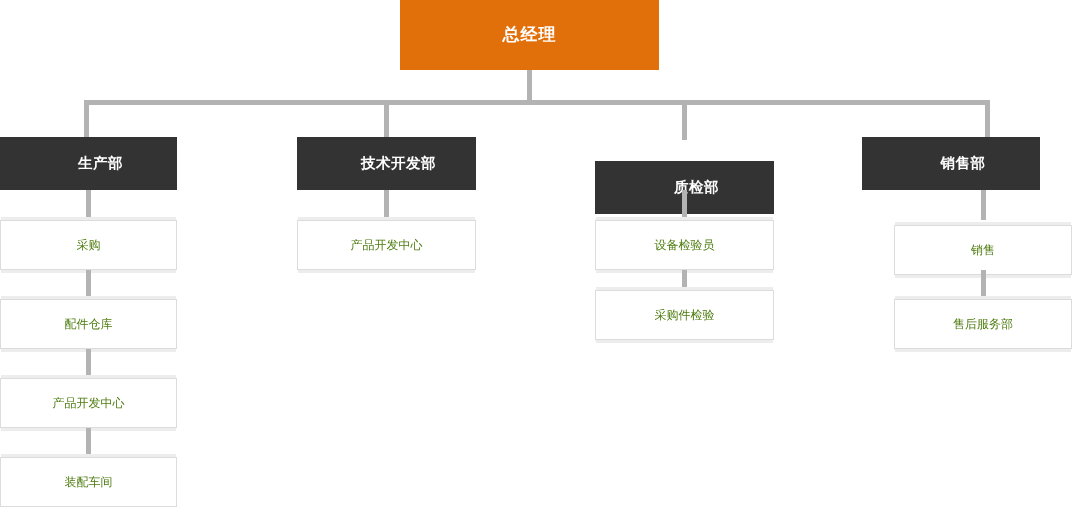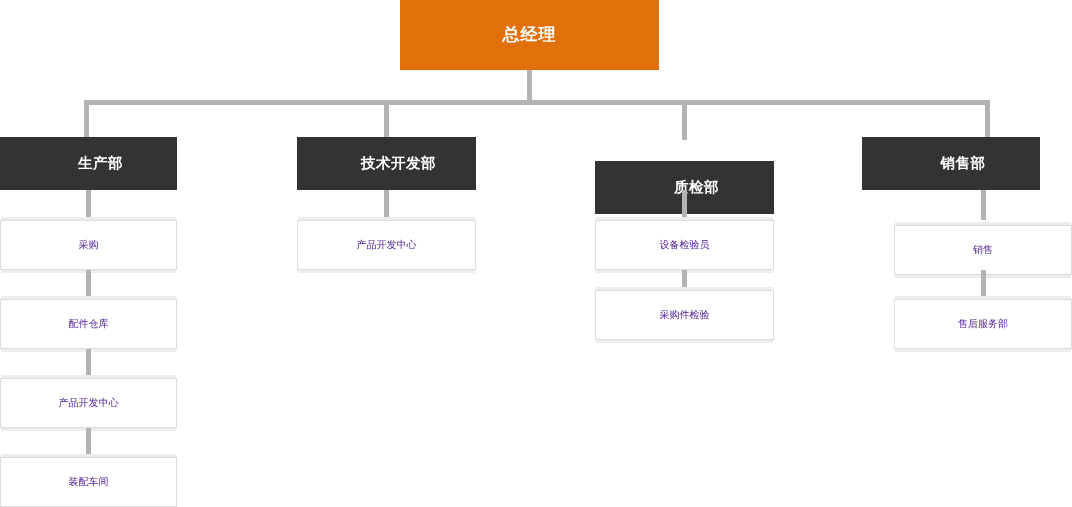--- a/index.html
+++ b/index.html
@@ -51,22 +51,22 @@
     background: #333333;
     color: #ffffff;
     font-size: 14.5px;
     font-weight: bold;
     letter-spacing: 0.5px;
     padding-left: 24px;
   }
 
   .node-leaf {
     background: #ffffff;
-    color: #4c1d95;
-    font-size: 10px;
+    color: #4d7c0f;
+    font-size: 12px;
     border: 1px solid #dcdcdc;
     box-shadow: 0 0 0 0 rgba(0,0,0,0);
     text-align: right;
   }
   .node-leaf::before {
     content: "";
     position: absolute;
     left: 0;
     right: 0;
     top: -4px;

